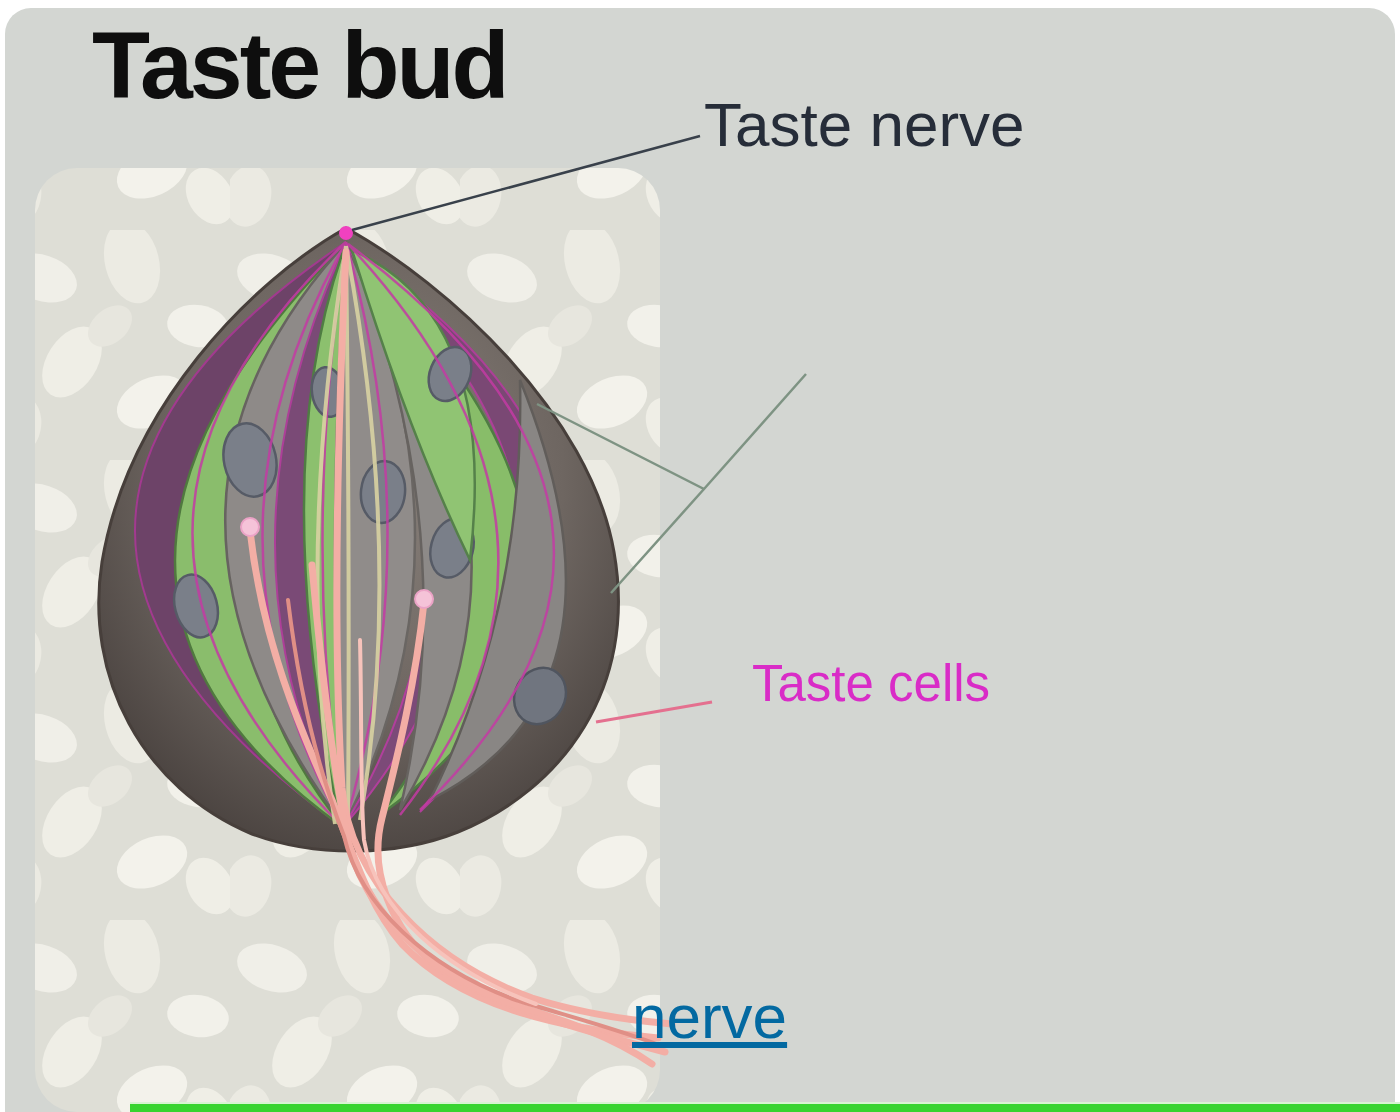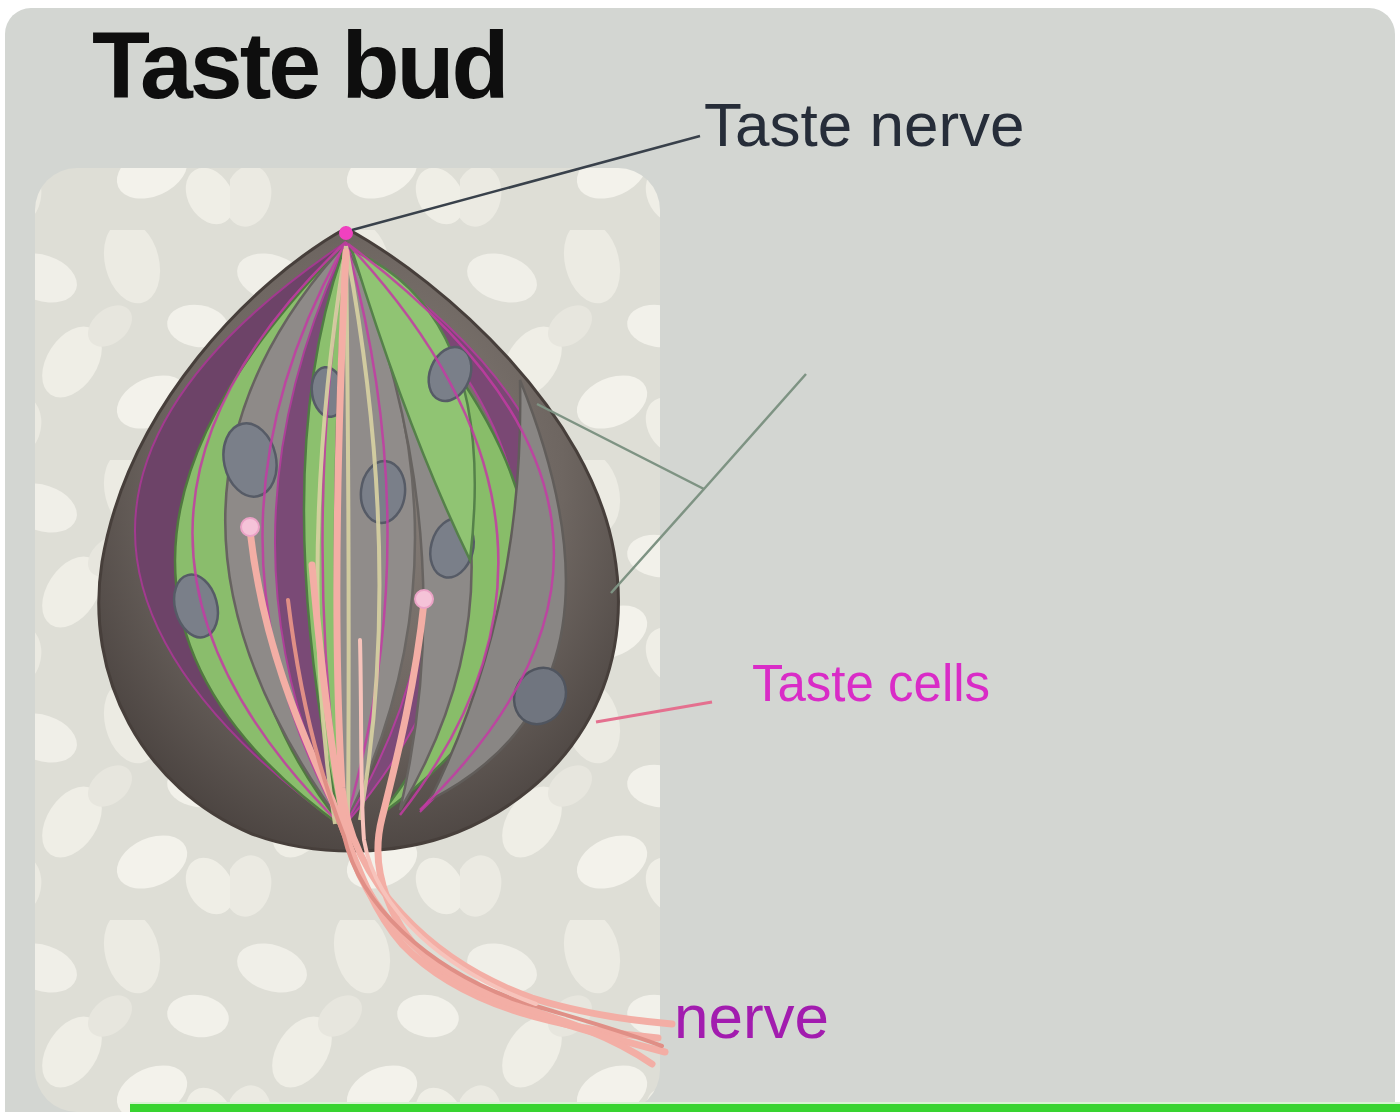--- a/index.html
+++ b/index.html
@@ -53,23 +53,24 @@
     left: 704px; top: 287px;
     font-size: 62px;
     color: #5d8063;
   }
   .lbl-cells {
     left: 752px; top: 657px;
     font-size: 51px;
     color: #d92cc7;
   }
   .lbl-nerve {
-    left: 674px; top: 984px;
+    left: 632px; top: 984px;
     font-size: 62px;
-    color: #a21caf;
+    color: #0369a1;
+    text-decoration: underline;
   }
 </style>
 </head>
 <body>
 
 <div class="page">
   <div class="bg"></div>
   <div class="bottom-strip"></div>
 
   <svg class="diagram" viewBox="0 0 1400 1112">

